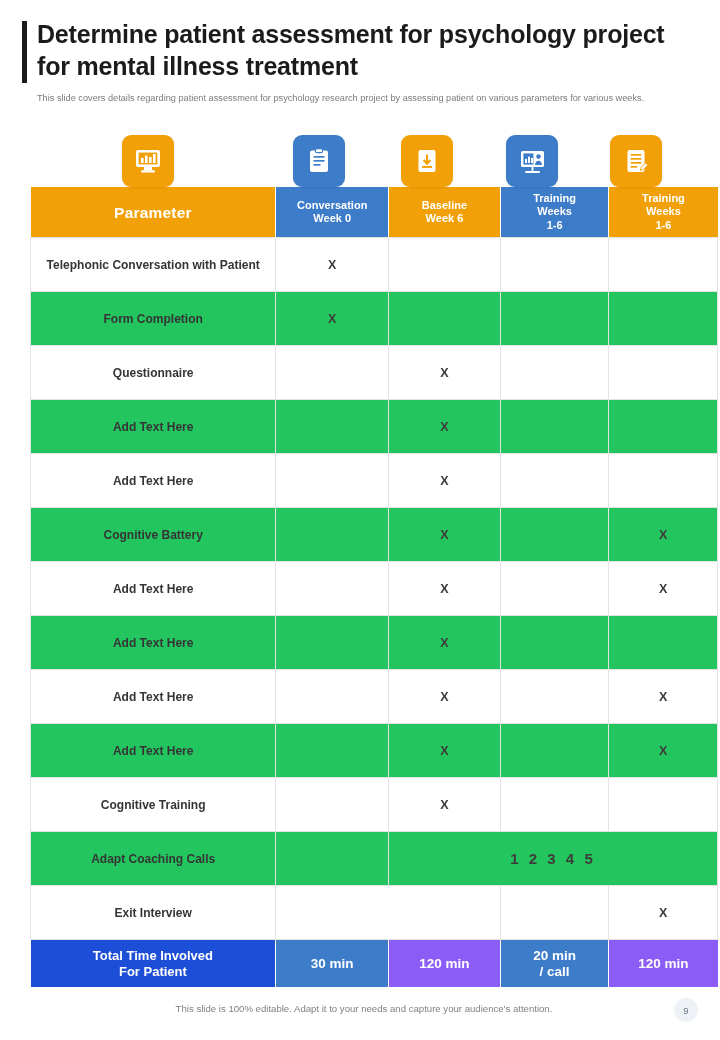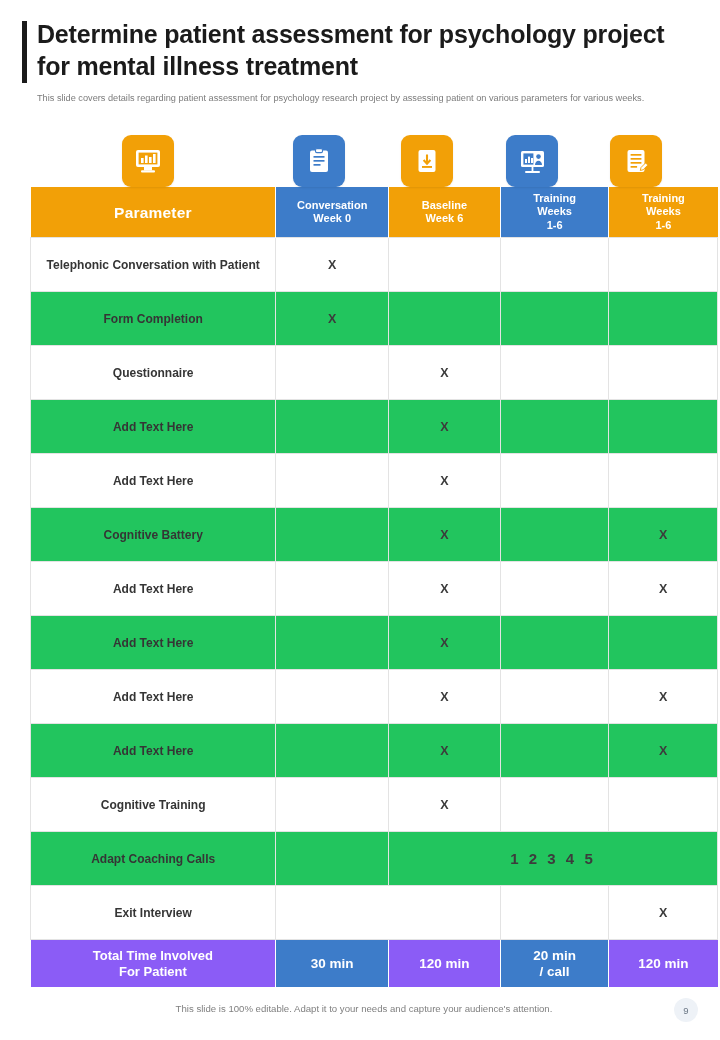--- a/index.html
+++ b/index.html
@@ -144,21 +144,21 @@
     border: none;
     border-right: 1px solid #ffffff;
     color: #ffffff;
     font-weight: bold;
     font-size: 13.5px;
     line-height: 1.2;
   }
   tbody tr.total td:last-child { border-right: none; }
   tbody tr.total td.t-orange { background: #8b5cf6; }
   tbody tr.total td.t-blue { background: #3d7cc9; }
-  tbody tr.total td.t-label { background: #8b5cf6; font-size: 13px; }
+  tbody tr.total td.t-label { background: #1d4ed8; font-size: 13px; }
 
   
   .footer {
     position: absolute;
     left: 8px;
     right: 0;
     bottom: 26px;
     display: flex;
     align-items: center;
     justify-content: center;

